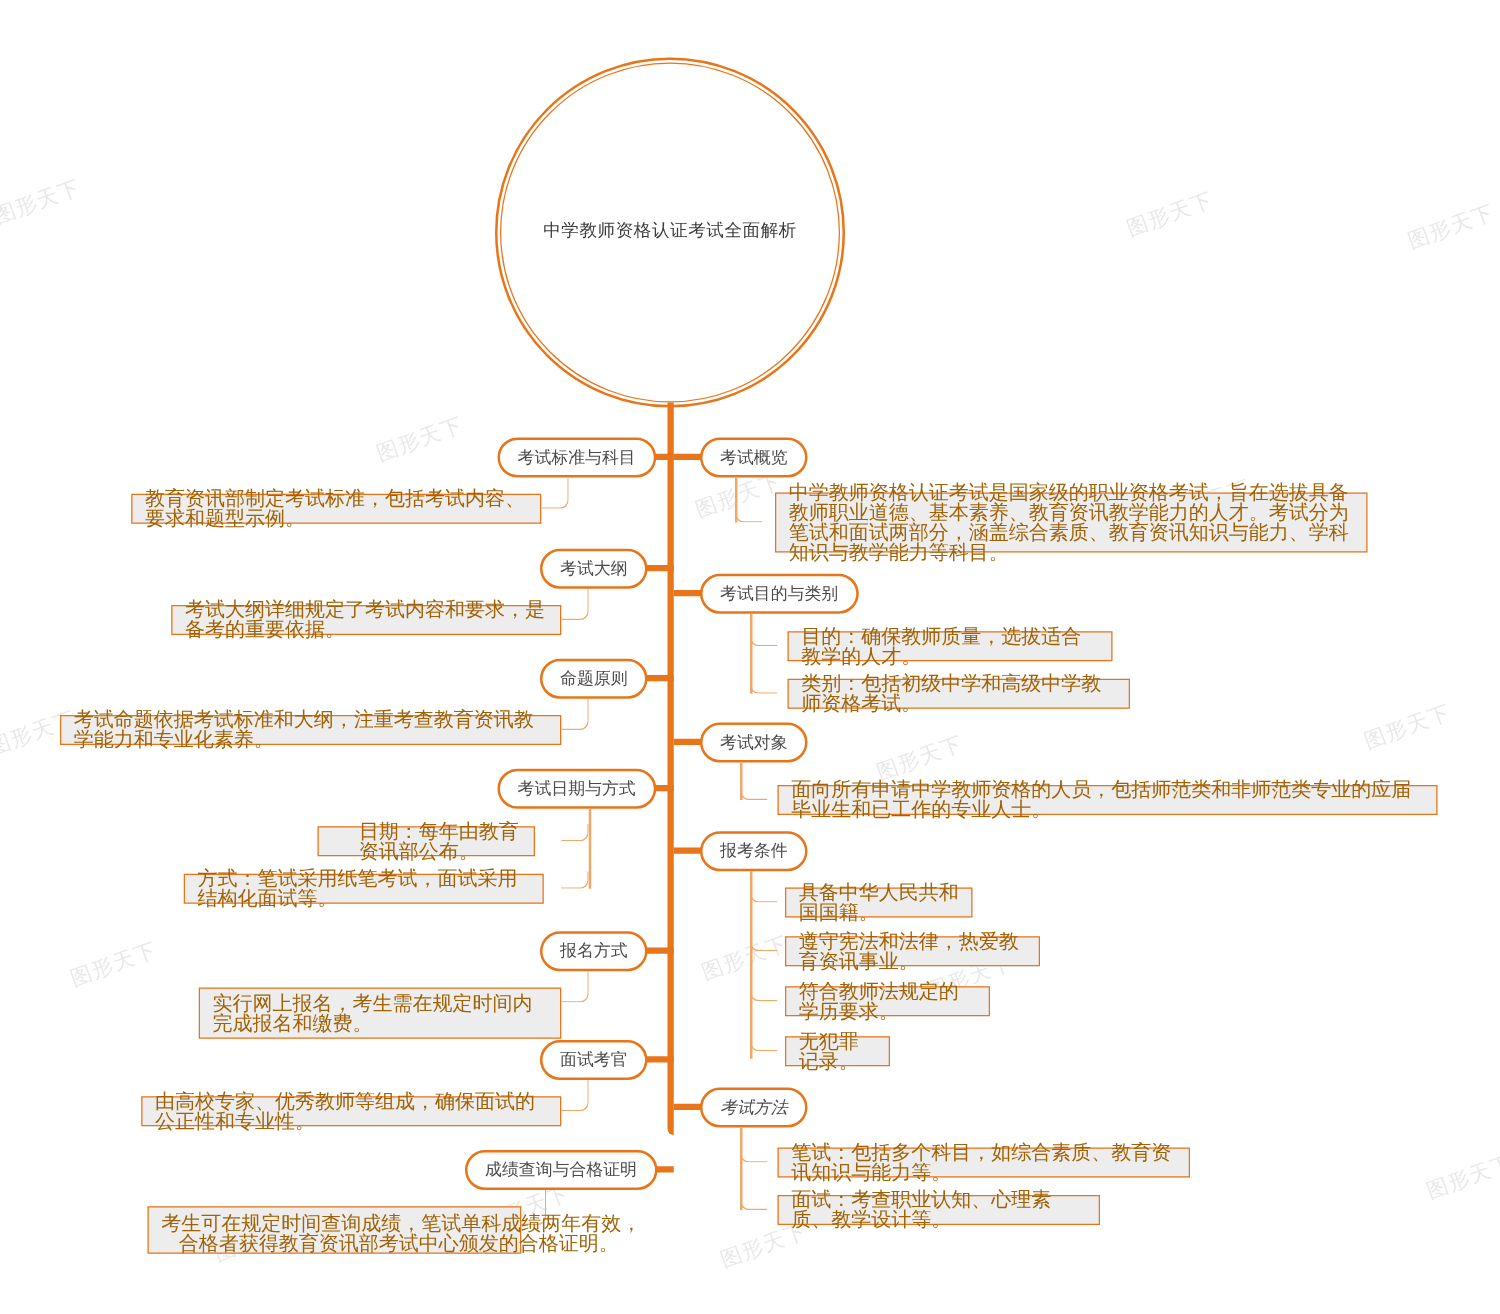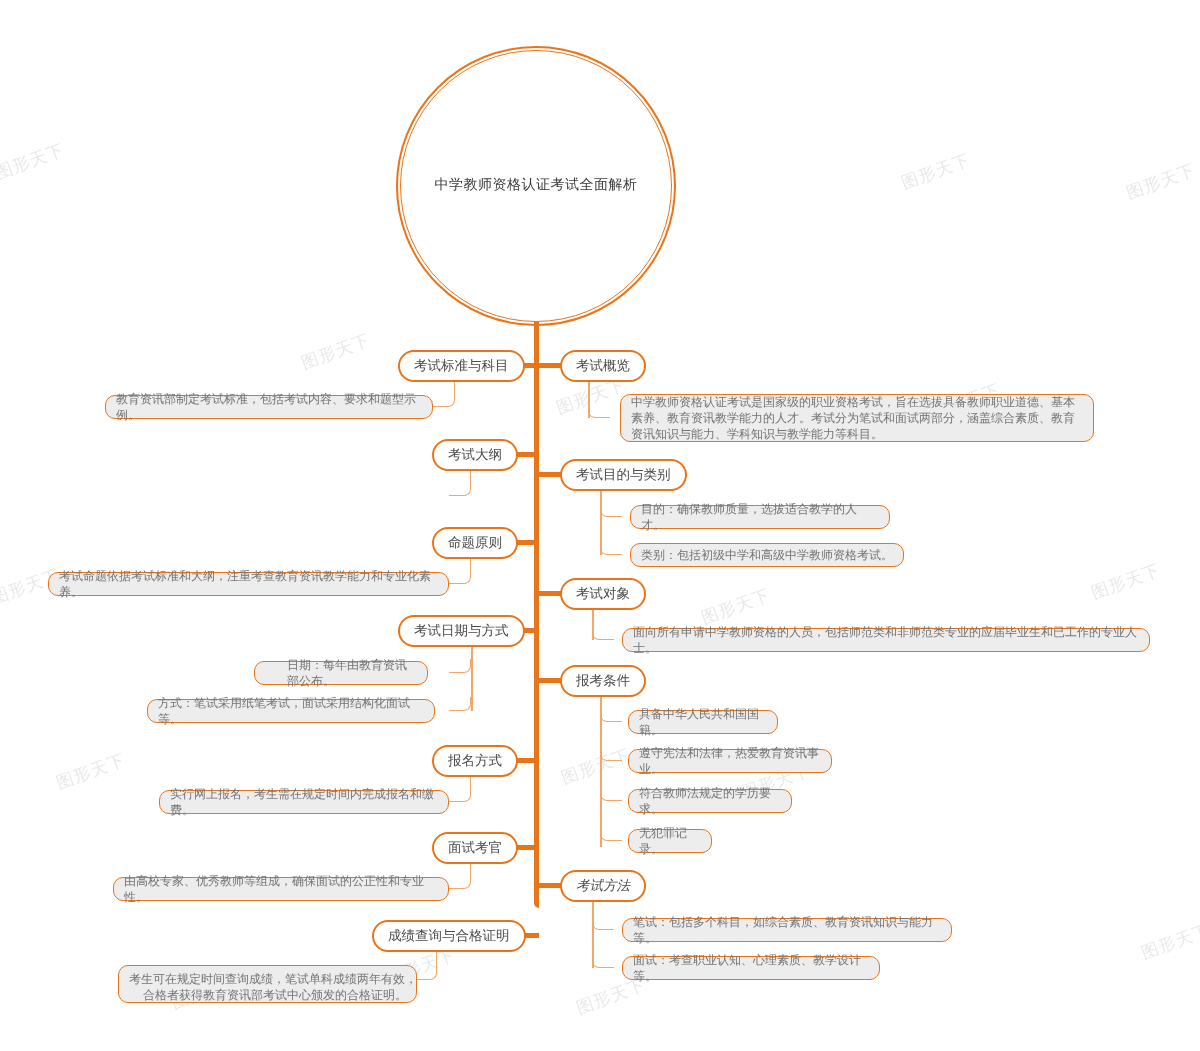--- a/index.html
+++ b/index.html
@@ -69,26 +69,26 @@
     font-family:"DejaVu Serif","Liberation Serif",serif;
     white-space:nowrap;
   }
 
   
   .lnode{
     position:absolute;
     box-sizing:border-box;
     border:1.5px solid #e8751a;
     background:#ededed;
-    border-radius:10px;
+    border-radius:0;
     display:flex;align-items:center;
     padding:5px 10px;
-    font-size:12px;
+    font-size:16px;
     line-height:16px;
-    color:#737373;
+    color:#a16207;
     font-family:"DejaVu Serif","Liberation Serif",serif;
   }
   .lnode.multiline{display:block;}
   .lnode .ln{display:block;white-space:nowrap;}
   .lnode .ln.indent{padding-left:14px;}
   .conn-elbow{
     position:absolute;
     border-color:#f0a868;
     border-style:solid;
     border-width:0;
@@ -211,20 +211,23 @@
   <div class="conn-elbow elbow-dl" style="left:433px;top:382px;width:22px;height:25px;"></div>
   <div class="lnode" style="left:105px;top:395px;width:328px;height:24px;justify-content:flex-start;">
     <span>教育资讯部制定考试标准，包括考试内容、要求和题型示例。</span>
   </div>
 
   <div class="stub" style="left:512px;top:452px;width:27px;"></div>
   <div class="bnode" style="left:432px;top:439px;">
       <span>考试大纲</span>
     </div>
   <div class="conn-elbow elbow-dl" style="left:449px;top:471px;width:22px;height:25px;"></div>
+  <div class="lnode" style="left:137px;top:484px;width:312px;height:24px;justify-content:flex-start;">
+    <span>考试大纲详细规定了考试内容和要求，是备考的重要依据。</span>
+  </div>
 
   <div class="stub" style="left:512px;top:540px;width:27px;"></div>
   <div class="bnode" style="left:432px;top:527px;">
       <span>命题原则</span>
     </div>
   <div class="conn-elbow elbow-dl" style="left:449px;top:559px;width:22px;height:25px;"></div>
   <div class="lnode" style="left:48px;top:572px;width:401px;height:24px;justify-content:flex-start;">
     <span>考试命题依据考试标准和大纲，注重考查教育资讯教学能力和专业化素养。</span>
   </div>
 
@@ -240,21 +243,21 @@
   </div>
   <div class="lnode" style="left:147px;top:699px;width:288px;height:24px;justify-content:flex-start;">
     <span>方式：笔试采用纸笔考试，面试采用结构化面试等。</span>
   </div>
 
   <div class="stub" style="left:512px;top:758px;width:27px;"></div>
   <div class="bnode" style="left:432px;top:745px;">
       <span>报名方式</span>
     </div>
   <div class="conn-elbow elbow-dl" style="left:449px;top:777px;width:22px;height:25px;"></div>
-  <div class="lnode" style="left:159px;top:790px;width:290px;height:24px;justify-content:flex-start;">
+  <div class="lnode" style="left:159px;top:790px;width:290px;height:41px;justify-content:flex-start;">
     <span>实行网上报名，考生需在规定时间内完成报名和缴费。</span>
   </div>
 
   <div class="stub" style="left:512px;top:845px;width:27px;"></div>
   <div class="bnode" style="left:432px;top:832px;">
       <span>面试考官</span>
     </div>
   <div class="conn-elbow elbow-dl" style="left:449px;top:864px;width:22px;height:25px;"></div>
   <div class="lnode" style="left:113px;top:877px;width:336px;height:24px;justify-content:flex-start;">
     <span>由高校专家、优秀教师等组成，确保面试的公正性和专业性。</span>

